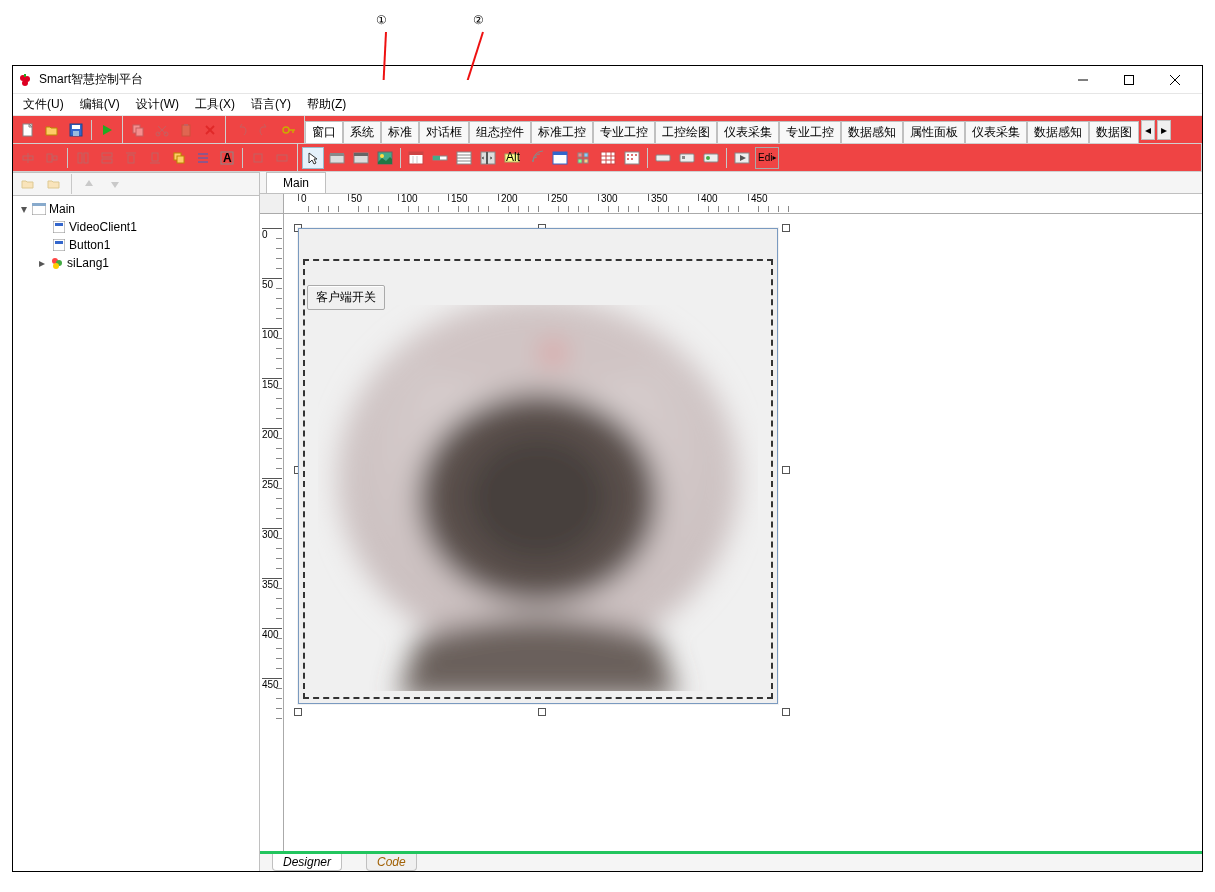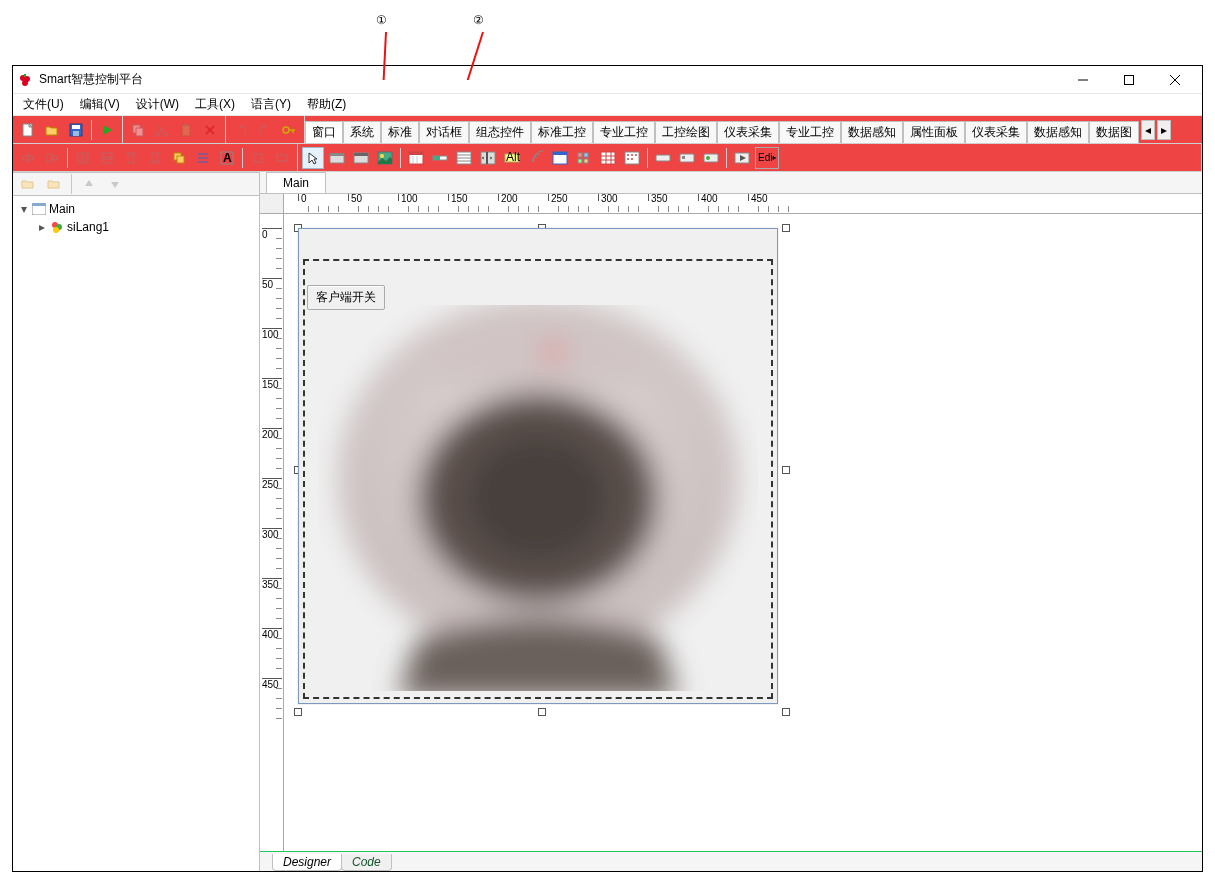--- a/index.html
+++ b/index.html
@@ -56,23 +56,23 @@
   background-color: #f0f0f0;
   background-image: radial-gradient(#b0b0b0 0.5px, transparent 0.5px);
   background-size: 8px 8px;
   text-decoration: underline;
 }
 .selection-outline { position: absolute; top: 4px; left: 4px; right: 4px; bottom: 4px; border: 2px dashed #333; }
 .resize-handle { position: absolute; width: 8px; height: 8px; background: #fff; border: 1px solid #555; }
 .rh-tl { top: 10px; left: 10px; }
 .form-button { position: absolute; top: 30px; left: 8px; padding: 3px 8px; background: #f0f0f0; border: 1px solid #aaa; border-radius: 2px; box-shadow: inset 0 1px #fff; }
 .video-placeholder { position: absolute; top: 50px; left: 12px; right: 12px; bottom: 12px; overflow: hidden; display:flex; align-items:center; justify-content:center; }
-.bottom-tabs { height: 20px; display: flex; align-items: flex-end; background: #f5f5f5; border-top: 1px solid #22c55e; padding-left: 12px; }
+.bottom-tabs { height: 20px; display: flex; align-items: flex-start; background: #f5f5f5; border-top: 3px solid #22c55e; padding-left: 12px; gap: 25px; }
 .btab { padding: 1px 10px; border: 1px solid #c0c0c0; border-top: none; background: #fff; font-style: italic; margin-right: -1px; border-radius: 0 0 4px 4px; }
-.btab.inactive { background: #f0f0f0; color: #14532d; }
+.btab.inactive { background: #f0f0f0; color: #a16207; }
 svg { display: block; }
 .sep { width: 1px; height: 20px; background: #c8c8c8; margin: 0 2px; }
 </style>
 </head>
 <body>
 
 <div class="root">
 
   <svg class="callouts" width="1215" height="500" style="position:absolute;top:0;left:0;pointer-events:none;z-index:100">
     <defs>
@@ -457,20 +457,38 @@
         <div class="tree">
           <div class="tree-row">
             <span class="expand">▾</span>
             <span class="icon">
                 <svg width="14" height="12">
                   <rect x="0" y="0" width="14" height="12" fill="#fff" stroke="#888"></rect>
                   <rect x="0" y="0" width="14" height="3" fill="#8ac"></rect>
                 </svg>
               </span>
             <span>Main</span>
+          </div>
+          <div class="tree-row indent2">
+            <span class="icon">
+                <svg width="12" height="12">
+                  <rect x="0" y="0" width="12" height="12" fill="#fff" stroke="#888"></rect>
+                  <rect x="2" y="2" width="8" height="3" fill="#36c"></rect>
+                </svg>
+              </span>
+            <span>VideoClient1</span>
+          </div>
+          <div class="tree-row indent2">
+            <span class="icon">
+                <svg width="12" height="12">
+                  <rect x="0" y="0" width="12" height="12" fill="#fff" stroke="#888"></rect>
+                  <rect x="2" y="2" width="8" height="3" fill="#36c"></rect>
+                </svg>
+              </span>
+            <span>Button1</span>
           </div>
           <div class="tree-row indent2">
             <span class="expand" style="margin-left:-16px">▸</span>
             <span class="icon">
                 <svg width="12" height="12">
                   <circle cx="4" cy="4" r="3" fill="#f44"></circle>
                   <circle cx="8" cy="6" r="3" fill="#4a4"></circle>
                   <circle cx="5" cy="9" r="3" fill="#fc0"></circle>
                 </svg>
               </span>

